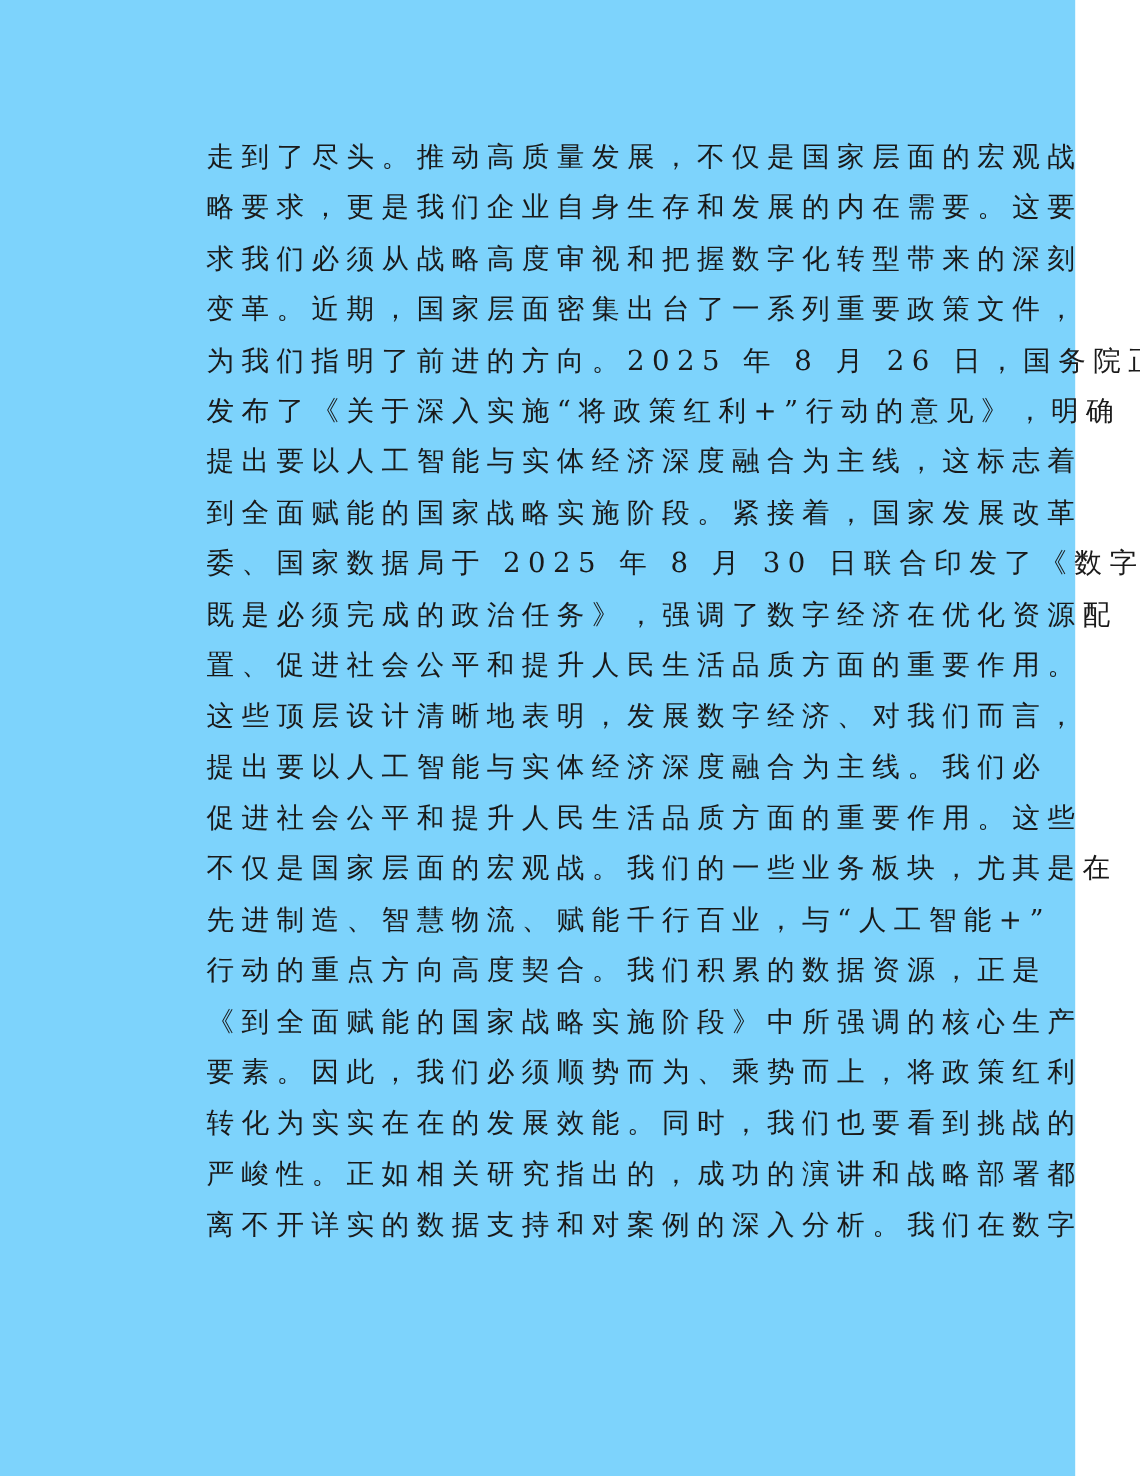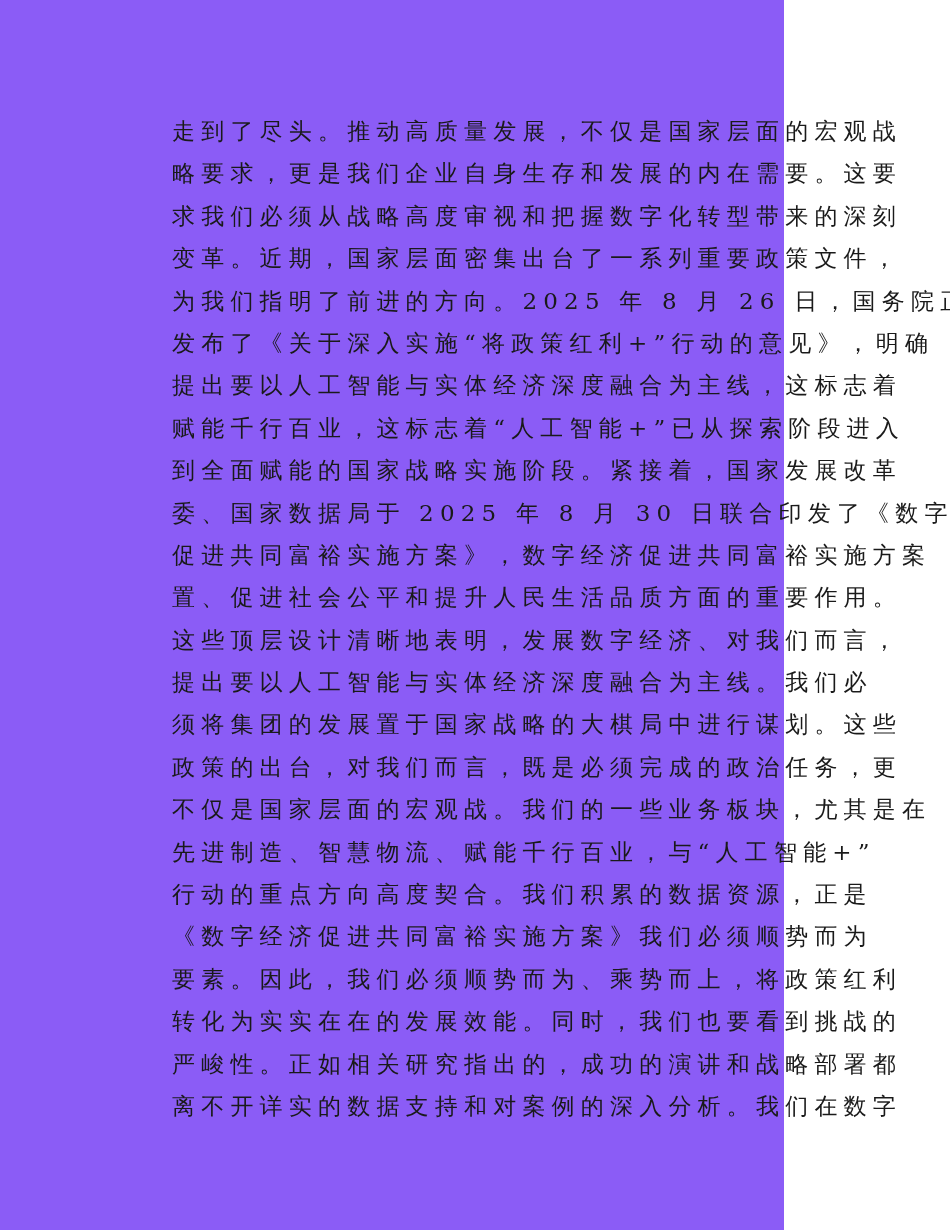--- a/index.html
+++ b/index.html
@@ -10,23 +10,23 @@
     body {
       width: 950px;
       height: 1230px;
       position: relative;
       overflow: hidden;
     }
     .page {
       position: absolute;
       left: 0;
       top: 0;
-      width: 784px;
+      width: 896px;
       height: 1230px;
-      background: #8b5cf6;
+      background: #7dd3fc;
     }
     .body-text {
       position: absolute;
       left: 172px;
       top: 110px;
       width: 640px;
       margin: 0;
       padding: 0;
     }
     .line {
@@ -45,31 +45,29 @@
 
 <div class="page">
   <div class="body-text">
     <span class="line">走到了尽头。推动高质量发展，不仅是国家层面的宏观战</span>
     <span class="line">略要求，更是我们企业自身生存和发展的内在需要。这要</span>
     <span class="line">求我们必须从战略高度审视和把握数字化转型带来的深刻</span>
     <span class="line">变革。近期，国家层面密集出台了一系列重要政策文件，</span>
     <span class="line">为我们指明了前进的方向。2025 年 8 月 26 日，国务院正式</span>
     <span class="line">发布了《关于深入实施“将政策红利+”行动的意见》，明确</span>
     <span class="line">提出要以人工智能与实体经济深度融合为主线，这标志着</span>
-    <span class="line">赋能千行百业，这标志着“人工智能+”已从探索阶段进入</span>
     <span class="line">到全面赋能的国家战略实施阶段。紧接着，国家发展改革</span>
     <span class="line">委、国家数据局于 2025 年 8 月 30 日联合印发了《数字经济</span>
-    <span class="line">促进共同富裕实施方案》，数字经济促进共同富裕实施方案</span>
+    <span class="line">既是必须完成的政治任务》，强调了数字经济在优化资源配</span>
     <span class="line">置、促进社会公平和提升人民生活品质方面的重要作用。</span>
     <span class="line">这些顶层设计清晰地表明，发展数字经济、对我们而言，</span>
     <span class="line">提出要以人工智能与实体经济深度融合为主线。我们必</span>
-    <span class="line">须将集团的发展置于国家战略的大棋局中进行谋划。这些</span>
-    <span class="line">政策的出台，对我们而言，既是必须完成的政治任务，更</span>
+    <span class="line">促进社会公平和提升人民生活品质方面的重要作用。这些</span>
     <span class="line">不仅是国家层面的宏观战。我们的一些业务板块，尤其是在</span>
     <span class="line">先进制造、智慧物流、赋能千行百业，与“人工智能+”</span>
     <span class="line">行动的重点方向高度契合。我们积累的数据资源，正是</span>
-    <span class="line">《数字经济促进共同富裕实施方案》我们必须顺势而为</span>
+    <span class="line">《到全面赋能的国家战略实施阶段》中所强调的核心生产</span>
     <span class="line">要素。因此，我们必须顺势而为、乘势而上，将政策红利</span>
     <span class="line">转化为实实在在的发展效能。同时，我们也要看到挑战的</span>
     <span class="line">严峻性。正如相关研究指出的，成功的演讲和战略部署都</span>
     <span class="line">离不开详实的数据支持和对案例的深入分析。我们在数字</span>
   </div>
 </div>
 
 </body></html>

